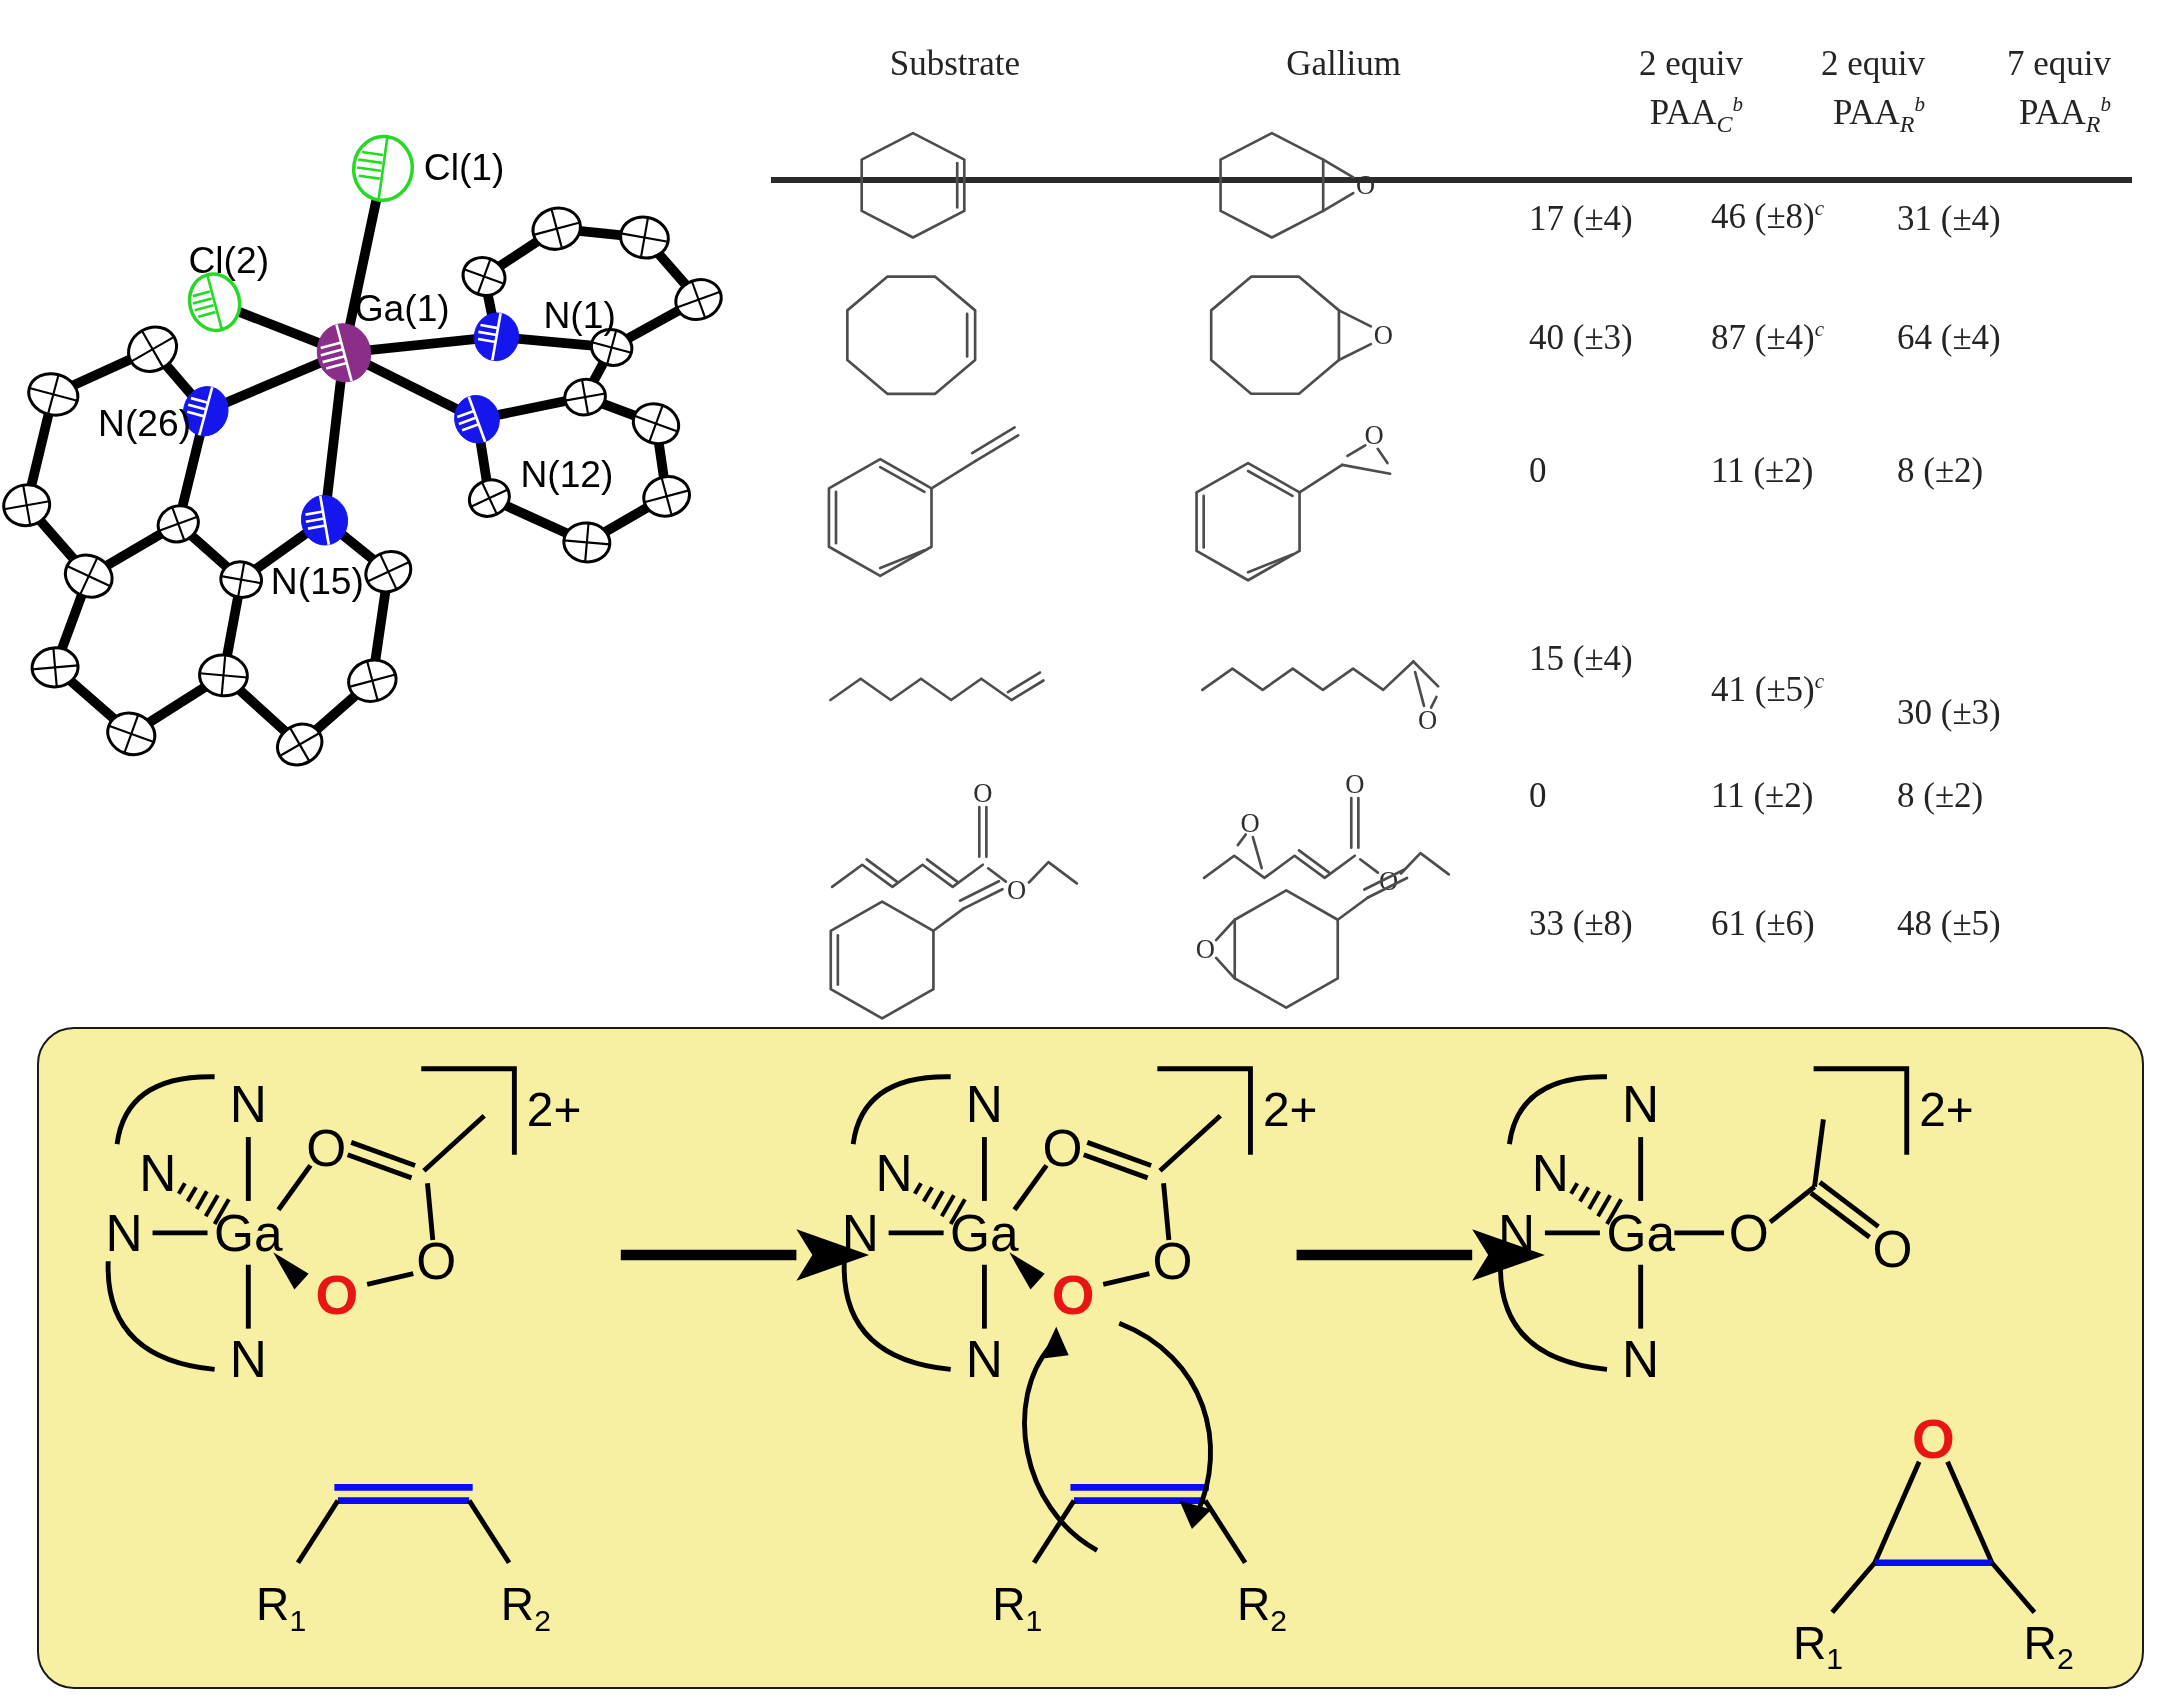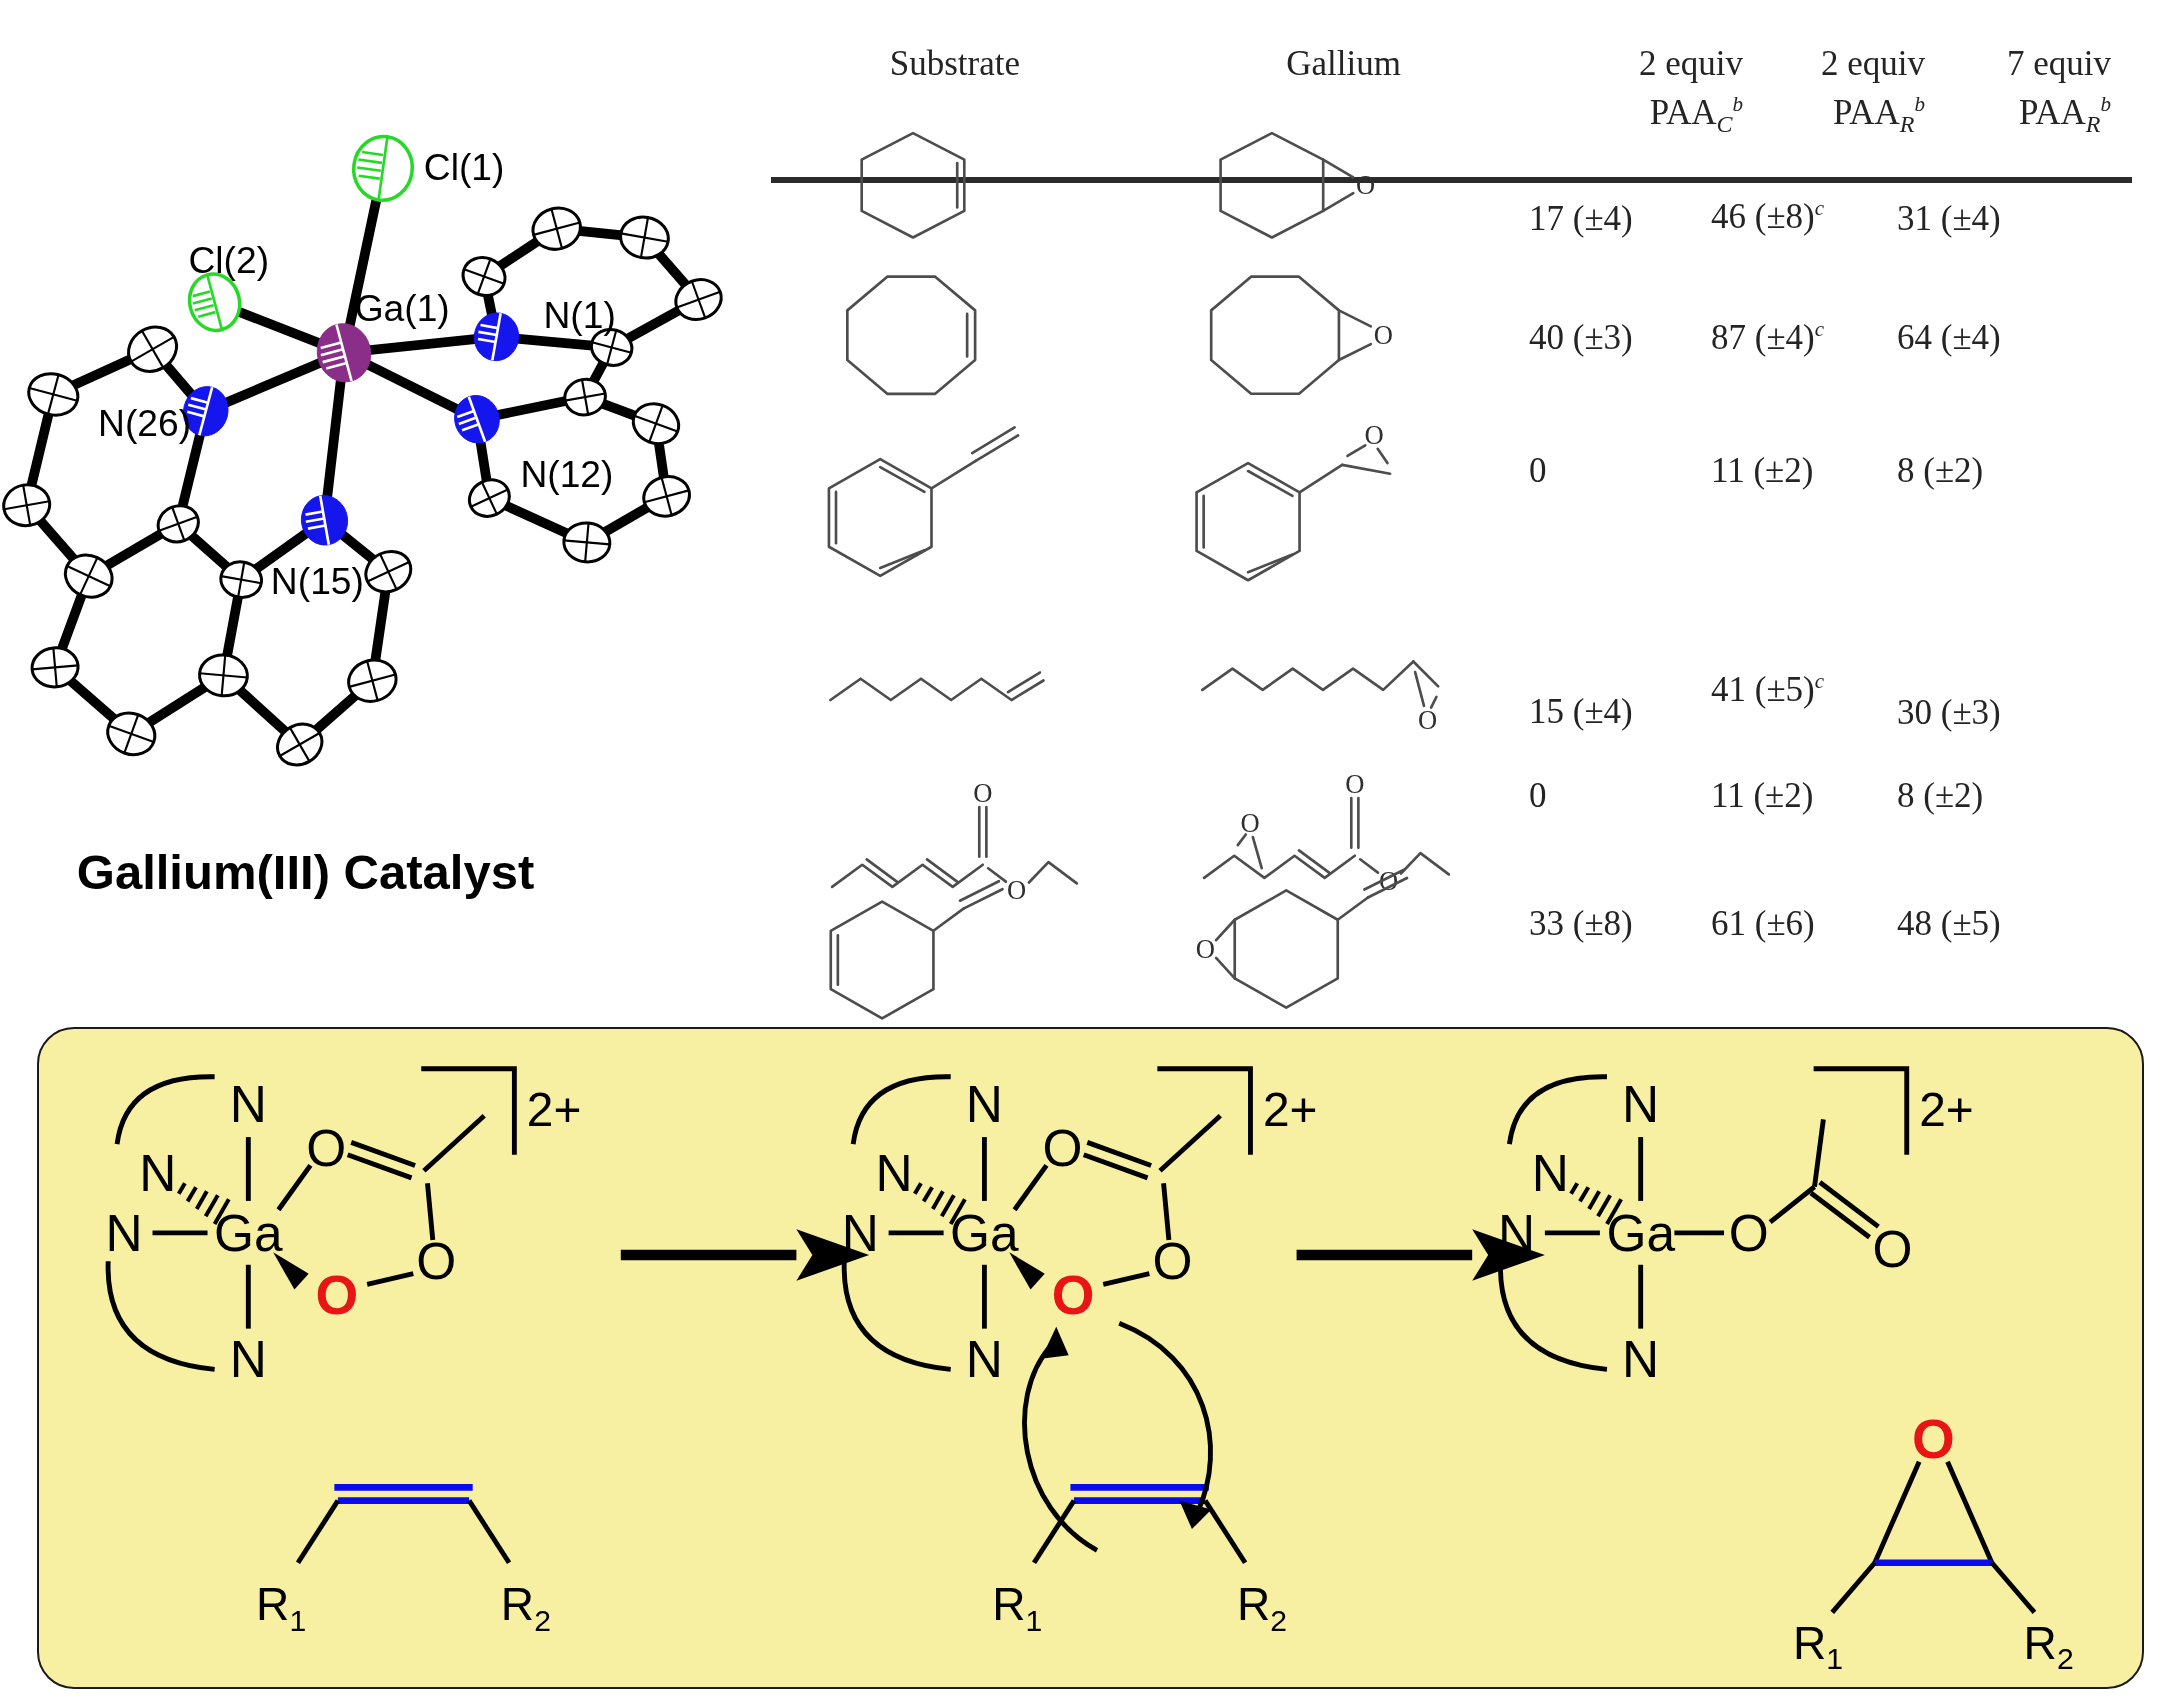--- a/index.html
+++ b/index.html
@@ -251,21 +251,20 @@
 
     <text class="lbl" x="478" y="203">Cl(1)</text>
     <text class="lbl" x="258" y="308" text-anchor="middle">Cl(2)</text>
     <text class="lbl" x="400" y="362">Ga(1)</text>
     <text class="lbl" x="613" y="370">N(1)</text>
     <text class="lbl" x="587" y="550">N(12)</text>
     <text class="lbl" x="163" y="492" text-anchor="middle">N(26)</text>
     <text class="lbl" x="358" y="670" text-anchor="middle">N(15)</text>
   </svg>
 
-  <div id="caption" class="abs" style="left:53px;top:844px;width:505px">Gallium(III) Catalyst</div>
 
   <div class="abs serif hdr" style="left:807px;top:43px;width:213px">Substrate</div>
   <div class="abs serif hdr" style="left:1188px;top:43px;width:213px">Gallium</div>
   <div class="abs serif hdr" style="left:1512px;top:43px;width:231px">
     <div>2 equiv</div>
     <div><span>PAA</span><sub>C</sub><sup>b</sup></div>
   </div>
   <div class="abs serif hdr" style="left:1694px;top:43px;width:231px">
     <div>2 equiv</div>
     <div><span>PAA</span><sub>R</sub><sup>b</sup></div>
@@ -332,21 +331,21 @@
     <path class="st" d="M6,62 L40,38 L74,62 L108,38 L142,62 L176,38 L210,62 L246,40"></path>
     <line class="st" x1="206" y1="53" x2="242" y2="31"></line>
   </svg>
   <svg class="abs" style="left:1197px;top:640px" width="266" height="98" viewBox="0 0 300 110">
     <path class="st" d="M6,56 L40,32 L74,56 L108,32 L142,56 L176,32 L210,56 L244,24"></path>
     <line class="st" x1="244" y1="24" x2="272" y2="52"></line>
     <line class="st" x1="246" y1="36" x2="256" y2="74"></line>
       <line class="st" x1="270" y1="64" x2="264" y2="76"></line>
     <text class="olbl" x="260" y="90">O</text>
   </svg>
-  <div class="abs serif val" style="left:1529px;top:691px;width:195px"><span>15 (±4)</span><sup></sup></div>
+  <div class="abs serif val" style="left:1529px;top:638px;width:195px"><span>15 (±4)</span><sup></sup></div>
   <div class="abs serif val" style="left:1711px;top:669px;width:195px"><span>41 (±5)</span><sup>c</sup></div>
   <div class="abs serif val" style="left:1897px;top:692px;width:195px"><span>30 (±3)</span><sup></sup></div>
 
   <svg class="abs" style="left:825px;top:752px" width="266" height="151" viewBox="0 0 300 170">
     <path class="st" d="M8,152 L42,127 L76,152 L110,127 L144,152 L178,127"></path>
     <line class="st" x1="47" y1="121" x2="81" y2="146"></line>
     <line class="st" x1="115" y1="121" x2="149" y2="146"></line>
     <line class="st" x1="174" y1="118" x2="174" y2="62"></line>
       <line class="st" x1="182" y1="118" x2="182" y2="62"></line>
     <text class="olbl" x="178" y="46">O</text>

